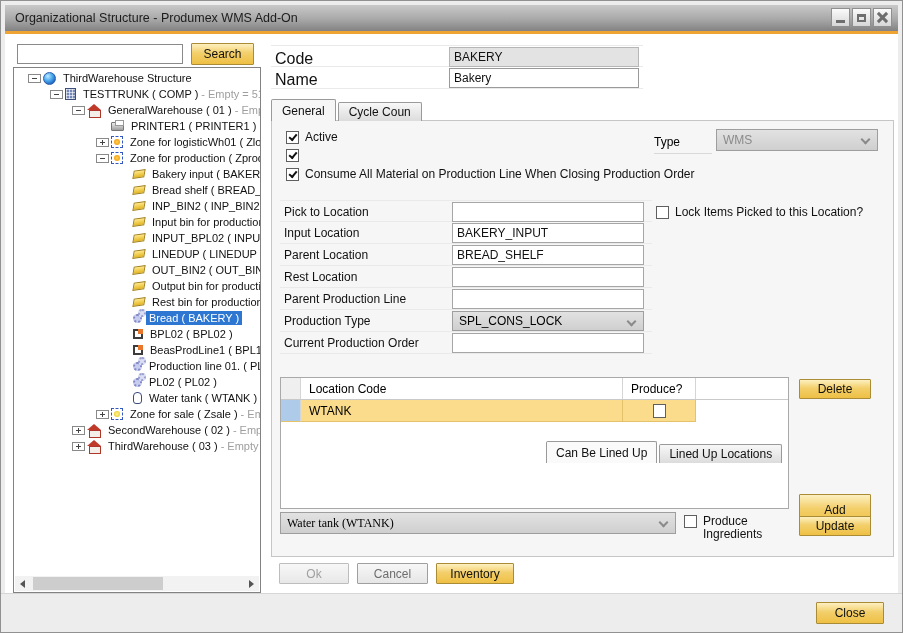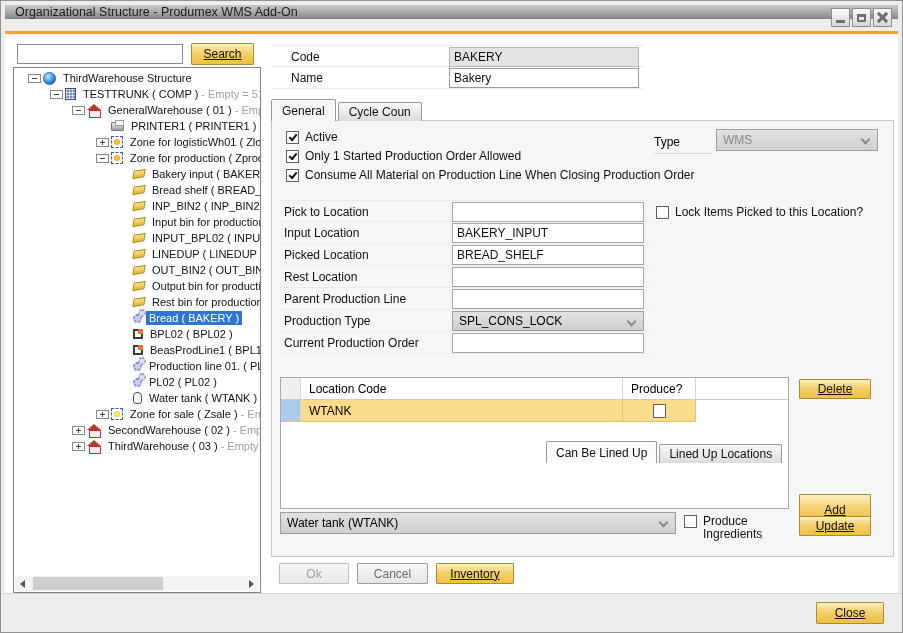--- a/index.html
+++ b/index.html
@@ -1,38 +1,38 @@
 <!DOCTYPE html>
 <html><head>
 <meta charset="utf-8">
 <style>
   * { box-sizing: border-box; }
   body { margin:0; background:#ffffff; font-family:"Liberation Sans", sans-serif; }
   .win { position:relative; width:903px; height:633px; background:#ededed; border:1px solid #919191; overflow:hidden; }
 
   
-  .titlebar { position:absolute; left:4px; top:4px; right:4px; height:14px;
+  .titlebar { position:absolute; left:4px; top:4px; right:4px; height:26px;
     background:linear-gradient(#c9c9c9,#a8a8a8 55%,#828282); display:flex; align-items:center; }
   .title-text { margin-left:10px; font-size:12.5px; color:#1c1c1c; }
   .winbtns { position:absolute; right:6px; top:3px; display:flex; gap:2px; }
   .winbtn { width:19px; height:19px; border:1px solid #8f8f8f; background:linear-gradient(#fbfbfb,#d6d6d6);
     display:flex; align-items:center; justify-content:center; position:relative; }
   .glyph-min { width:9px; height:3px; background:#6e6e6e; margin-top:8px; }
   .glyph-max { width:9px; height:8px; border:2px solid #6e6e6e; border-top-width:3px; }
   .glyph-close { position:relative; width:11px; height:11px; }
   .glyph-close::before, .glyph-close::after { content:""; position:absolute; left:4px; top:-1px; width:3px; height:13px; background:#6e6e6e; }
   .glyph-close::before { transform:rotate(45deg); }
   .glyph-close::after { transform:rotate(-45deg); }
   .accentline { position:absolute; left:4px; top:30px; right:4px; height:3px; background:#efa332; }
 
   .content { position:absolute; left:4px; top:33px; right:4px; bottom:39px; background:#ffffff; }
 
   
   .search-input { position:absolute; left:12px; top:10px; width:166px; height:20px; border:1px solid #8a8a8a; font-size:12px; padding:0 4px; background:#fff; }
-  .btn { font-size:12px; color:#111; text-align:left; border:1px solid #a98c35; background:linear-gradient(#fdf0c0,#f3cf6b 45%,#eec044); border-radius:1px; display:flex; align-items:center; justify-content:center; cursor:default;text-decoration:underline; }
+  .btn { font-size:12px; color:#111; text-align:left; border:1px solid #a98c35; background:linear-gradient(#fdf0c0,#f3cf6b 45%,#eec044); border-radius:1px; display:flex; align-items:center; justify-content:center; cursor:default; }
   .search-btn { position:absolute; left:186px; top:9px; width:63px; height:22px; }
 
   .tree-panel { position:absolute; left:8px; top:33px; width:248px; height:526px; background:#fff; border:1px solid #828282; overflow:hidden; }
   .tree-rows { position:absolute; left:0; top:2px; right:0; bottom:16px; overflow:hidden; }
   .trow { height:16px; display:flex; align-items:center; font-size:11px; white-space:nowrap; color:#111; }
   .exslot { width:13px; flex:0 0 13px; height:9px; }
   .expand { width:9px; height:9px; border:1px solid #898989; background-color:#fff; background-repeat:no-repeat; background-position:center; }
   .expand.minus { background-image:linear-gradient(#444,#444); background-size:5px 1px; }
   .expand.plus  { background-image:linear-gradient(#444,#444),linear-gradient(#444,#444); background-size:5px 1px,1px 5px; }
   .ticon { flex:0 0 auto; margin:0 4px 0 2px; display:inline-block; }
@@ -66,21 +66,21 @@
   .hscroll { position:absolute; left:1px; right:1px; bottom:1px; height:15px; background:#f2f2f2; }
   .scroll-arrow { position:absolute; top:0; width:15px; height:15px; display:flex; align-items:center; justify-content:center; }
   .arrow-left::after { content:""; width:0; height:0; border-top:4px solid transparent; border-bottom:4px solid transparent; border-right:5px solid #555; }
   .arrow-right::after { content:""; width:0; height:0; border-top:4px solid transparent; border-bottom:4px solid transparent; border-left:5px solid #555; }
   .scroll-thumb { position:absolute; left:18px; top:1px; width:130px; height:13px; background:#cdcdcd; }
 
   
   .kv-rows { position:absolute; left:266px; top:11px; width:372px; }
   .kv-row { position:relative; height:22px; border-bottom:1px solid #eaeaea; }
   .kv-row:first-child { border-top:1px solid #eaeaea; }
-  .kv-label { position:absolute; left:4px; top:4px; font-size:12px; color:#111;margin-left:16px; }
+  .kv-label { position:absolute; left:4px; top:4px; font-size:16px; color:#111; }
   .kv-field { position:absolute; left:178px; top:1px; width:190px; height:20px; font-size:12px; padding:0 4px; }
   .field-ro { background:#e3e3e3; border:1px solid #b6b6b6; color:#111; }
   .field-rw { background:#fff; border:1px solid #9a9a9a; color:#111; }
 
   .tabstrip { position:absolute; display:flex; align-items:flex-end; height:22px; z-index:3; }
   .tabstrip-top { left:266px; top:65px; }
   .tab { height:19px; padding:2px 10px 0; margin-right:2px; font-size:12px; color:#111;
     border:1px solid #9a9a9a; border-bottom:none; border-radius:2px 2px 0 0;
     background:linear-gradient(#f8f8f8,#dcdcdc); }
   .tab.active { height:22px; padding-top:4px; background:#f6f6f6; position:relative; }
@@ -123,21 +123,21 @@
   .grid-row { position:absolute; left:0; top:22px; right:0; height:22px; }
   .gr-sel { position:absolute; left:0; top:0; width:20px; height:22px; background:#aecbea; border-right:1px solid #d5d5d5; border-bottom:1px solid #e3c26a; }
   .gr-loc { position:absolute; left:20px; top:0; width:322px; height:22px; background:#fbdb8c; padding:4px 0 0 8px; border-right:1px solid #e3c26a; border-bottom:1px solid #e3c26a; }
   .gr-prod { position:absolute; left:342px; top:0; width:73px; height:22px; background:#fbdb8c; border-right:1px solid #e3c26a; border-bottom:1px solid #e3c26a; display:flex; align-items:center; justify-content:center; }
   .gr-prod .cb { width:14px; height:14px; }
 
   .btn-delete { position:absolute; left:527px; top:258px; width:72px; height:20px; }
   .btn-add    { position:absolute; left:527px; top:373px; width:72px; height:32px; }
   .btn-update { position:absolute; left:527px; top:395px; width:72px; height:20px; }
 
-  .loc-combo { position:absolute; left:8px; top:391px; width:396px; height:22px; }
+  .loc-combo { position:absolute; left:8px; top:391px; width:396px; height:22px;font-family:Liberation Serif, serif; }
   .pi-row { left:412px; top:394px; align-items:flex-start; }
   .pi-label { font-size:12px; line-height:13px; width:80px; }
 
   .footer-btn { position:absolute; top:529px; height:21px; font-size:12px; display:flex; align-items:center; justify-content:center; border-radius:1px; }
   .btn-ok { left:274px; width:70px; background:linear-gradient(#f7f7f7,#e8e8e8); border:1px solid #bdbdbd; color:#a0a0a0; }
   .btn-cancel { left:352px; width:71px; background:linear-gradient(#f7f7f7,#e6e6e6); border:1px solid #9f9f9f; color:#6d6d6d; }
   .btn-inventory { left:431px; width:78px; }
 
   .bottomstrip { position:absolute; left:0; right:0; bottom:0; height:39px; background:#ededed; border-top:1px solid #d6d6d6; }
   .btn-close { position:absolute; right:18px; top:8px; width:68px; height:22px; }
@@ -321,21 +321,20 @@
 
     <div class="group">
 
       <div class="cb-rows" id="cb-rows">
           <div class="cb-row">
             <span class="cb checked"></span>
             <span>Active</span>
           </div>
           <div class="cb-row">
             <span class="cb checked"></span>
-            <span>Only 1 Started Production Order Allowed</span>
           </div>
           <div class="cb-row">
             <span class="cb checked"></span>
             <span>Consume All Material on Production Line When Closing Production Order</span>
           </div>
         </div>
 
       <span class="type-label">Type</span>
       <div class="combo combo-disabled type-combo">
         <span>WMS</span>
@@ -345,21 +344,21 @@
       <div class="field-rows" id="field-rows">
           <div class="frow">
             <span class="flabel">Pick to Location</span>
             <input class="finput" style="">
           </div>
           <div class="frow">
             <span class="flabel">Input Location</span>
             <input class="finput" value="BAKERY_INPUT" style="">
           </div>
           <div class="frow">
-            <span class="flabel">Picked Location</span>
+            <span class="flabel">Parent Location</span>
             <input class="finput" value="BREAD_SHELF" style="">
           </div>
           <div class="frow">
             <span class="flabel">Rest Location</span>
             <input class="finput" style="">
           </div>
           <div class="frow">
             <span class="flabel">Parent Production Line</span>
             <input class="finput" style="">
           </div>

